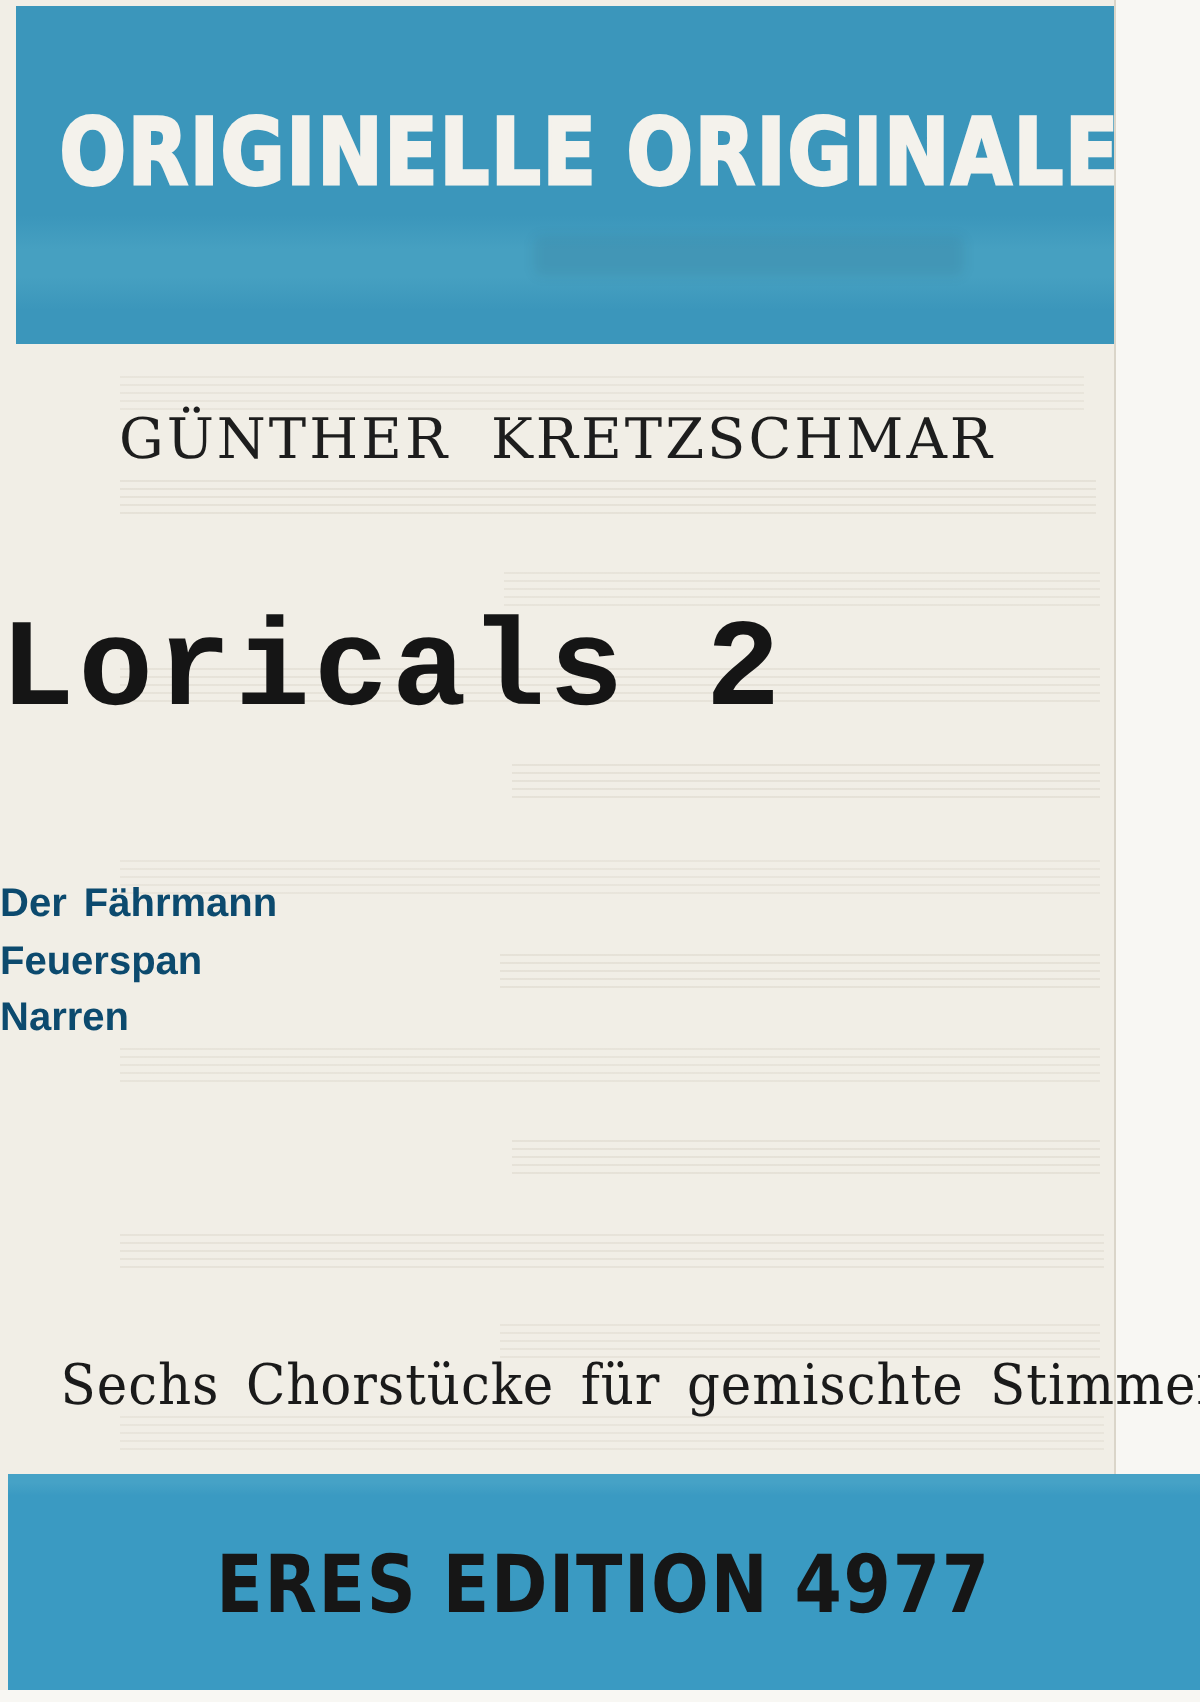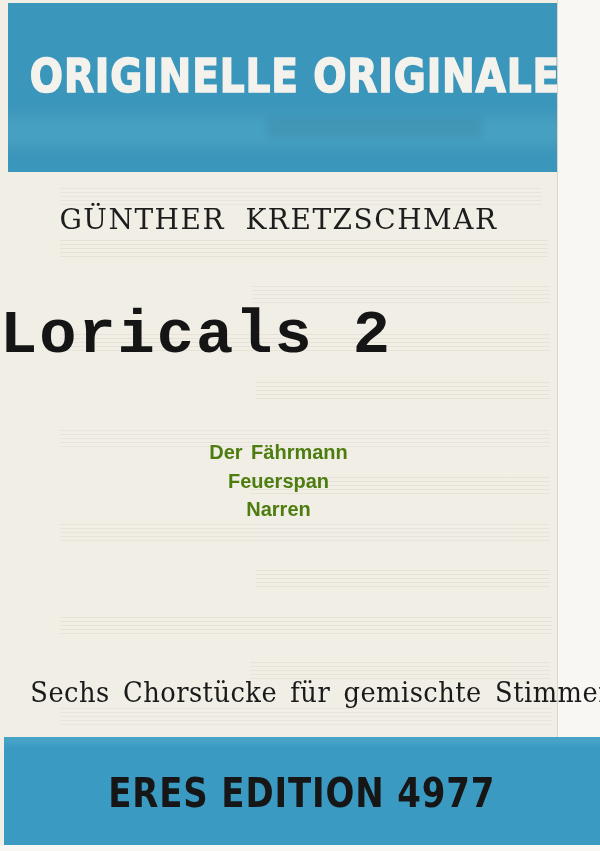--- a/index.html
+++ b/index.html
@@ -54,23 +54,23 @@
     position:absolute;left:0;top:203px;width:557px;text-align:center;
     font-family:"DejaVu Serif",serif;font-size:28px;line-height:34px;
     letter-spacing:1.5px;word-spacing:10px;color:#1d1d1d;white-space:nowrap;
   }
   .work-title{
     position:absolute;left:0;top:300px;width:557px;text-align:left;
     font-family:Liberation Mono, monospace;font-size:62px;line-height:72px;
     font-weight:600;letter-spacing:2px;color:#151515;white-space:nowrap;
   }
   .pieces{
-    position:absolute;left:0;top:438px;width:557px;text-align:center;
+    position:absolute;left:0;top:438px;width:557px;text-align:left;
     font-family:"Liberation Sans",sans-serif;font-size:20px;font-weight:bold;
-    line-height:28.5px;word-spacing:3px;color:#4d7c0f;
+    line-height:28.5px;word-spacing:3px;color:#0c4a6e;
   }
   .subtitle{
     position:absolute;left:0;top:676px;width:557px;text-align:center;
     font-family:"DejaVu Serif",serif;font-size:28px;line-height:34px;
     letter-spacing:0.5px;word-spacing:5px;color:#1a1a1a;white-space:nowrap;
     transform:translateX(8px) scaleX(.92);
   }
 </style>
 </head>
 <body>

